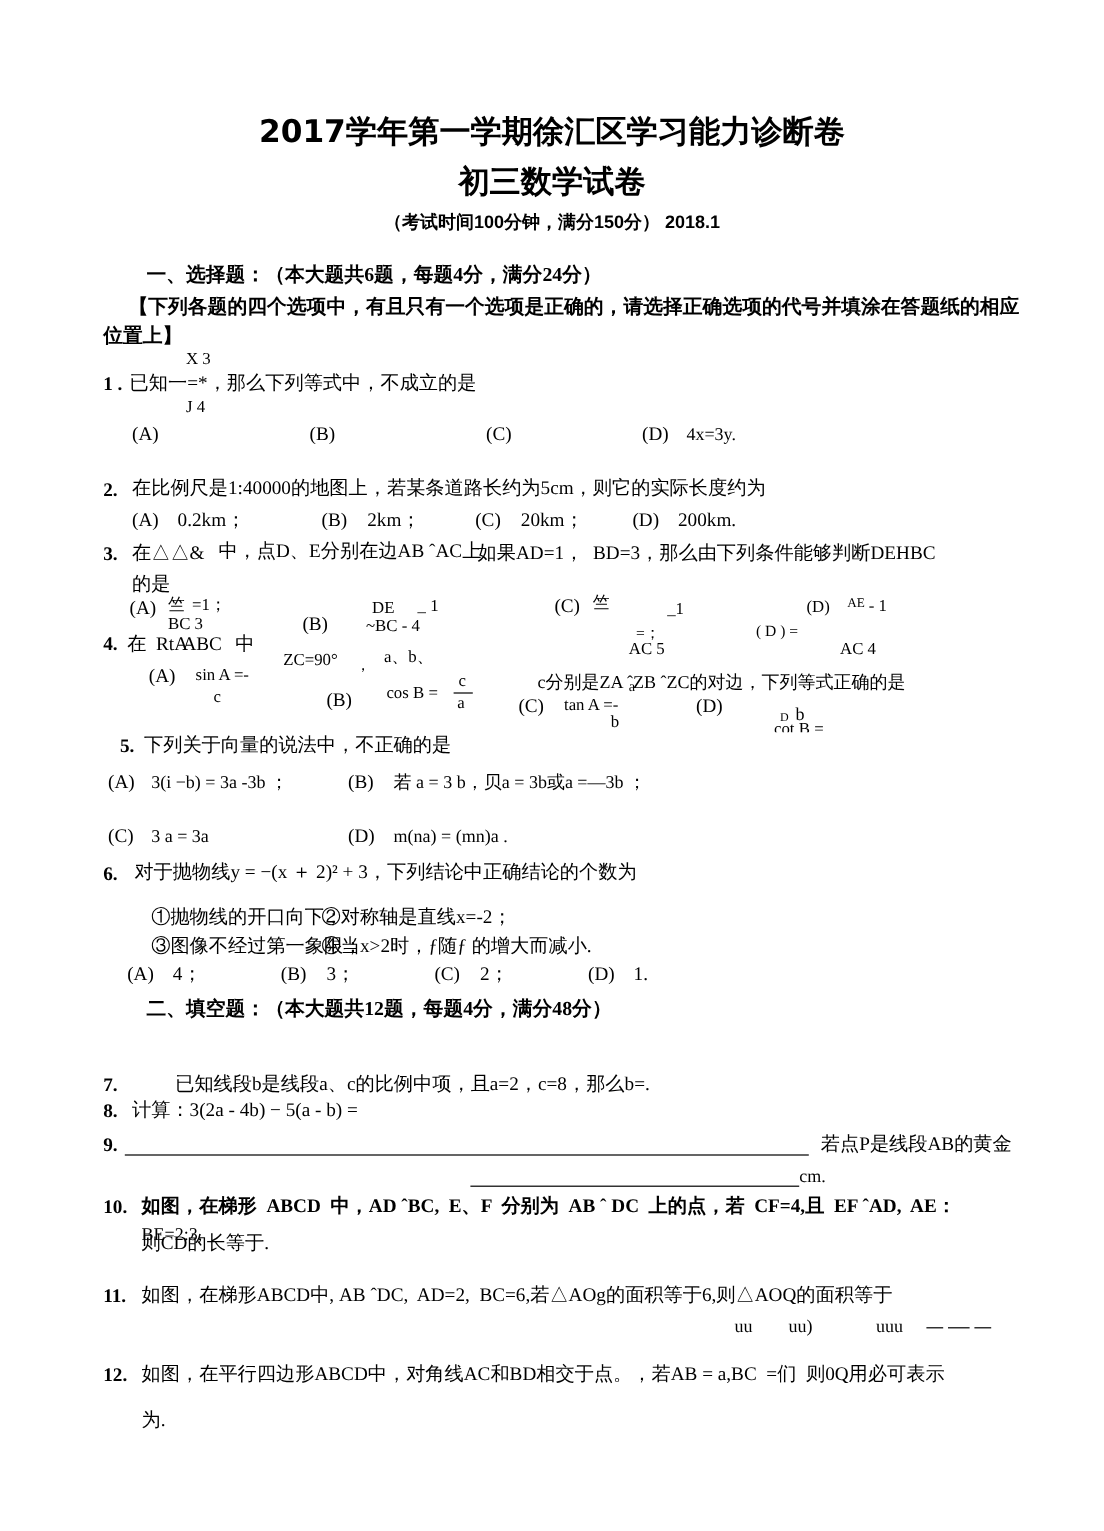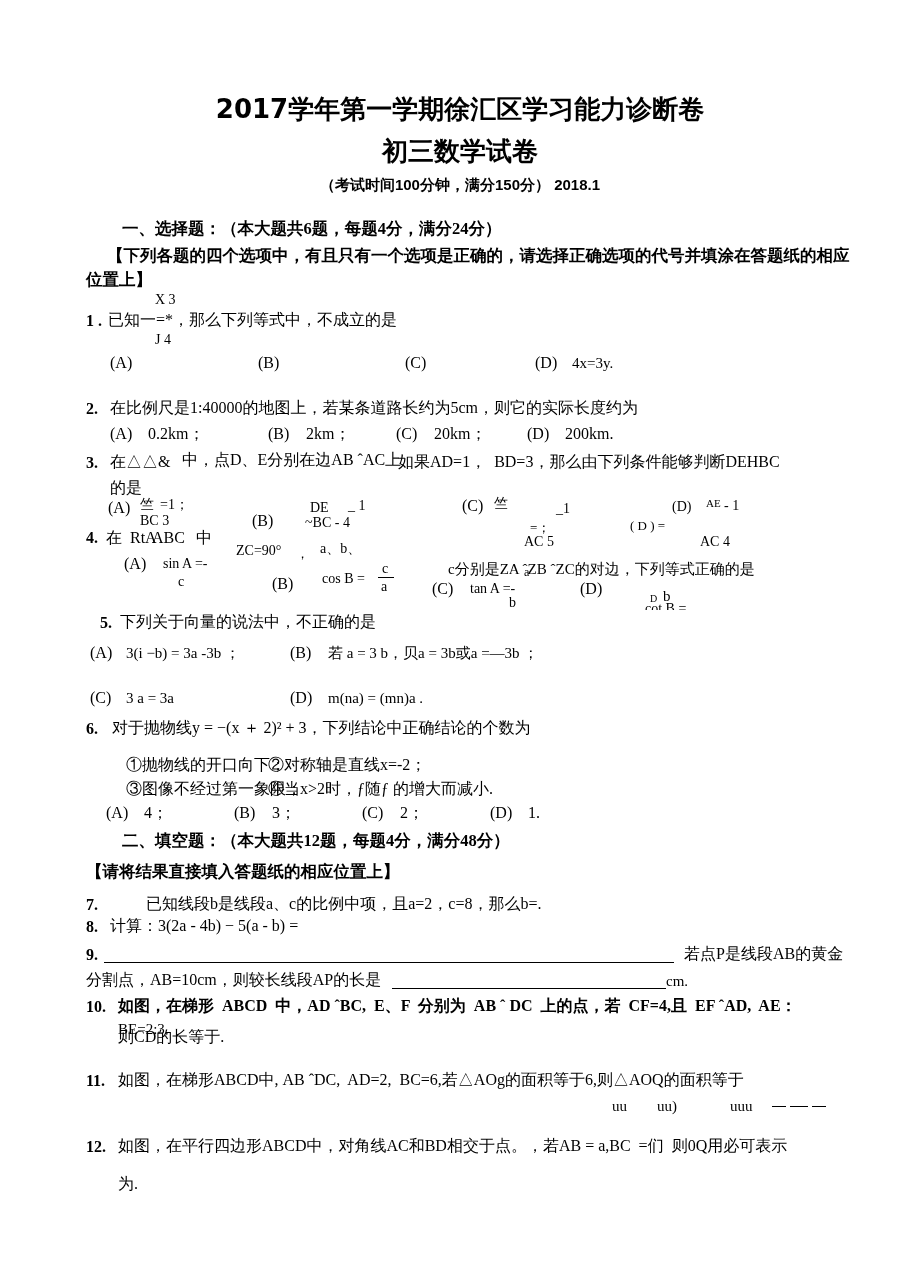--- a/index.html
+++ b/index.html
@@ -205,33 +205,31 @@
   <div class="abs opt" style="left:106px; top:805px;">(A)</div>
   <div class="abs opt" style="left:144px; top:805px;">4；</div>
   <div class="abs opt" style="left:234px; top:805px;">(B)</div>
   <div class="abs opt" style="left:272px; top:805px;">3；</div>
   <div class="abs opt" style="left:362px; top:805px;">(C)</div>
   <div class="abs opt" style="left:400px; top:805px;">2；</div>
   <div class="abs opt" style="left:490px; top:805px;">(D)</div>
   <div class="abs opt" style="left:528px; top:805px;">1.</div>
 
   <div class="abs section-head" style="left:86px; top:833px;">二、填空题：（本大题共12题，每题4分，满分48分）</div>
-  <div class="abs instruct" style="left:86px; top:864px;">【请将结果直接填入答题纸的相应位置上】</div>
 
   <div class="abs qnum" style="left:86px; top:897px;">7.</div>
   <div class="abs qtext" style="left:146px; top:896px;">已知线段b是线段a、c的比例中项，且a=2，c=8，那么b=.</div>
 
   <div class="abs qnum" style="left:86px; top:919px;">8.</div>
   <div class="abs qtext" style="left:110px; top:918px;">计算：3(2a - 4b) − 5(a - b) =</div>
 
   <div class="abs qnum" style="left:86px; top:947px;">9.</div>
   <div class="blankline" style="left:104px; top:962px; width:570px;"></div>
   <div class="abs qtext" style="left:684px; top:946px;">若点P是线段AB的黄金</div>
 
-  <div class="abs qtext" style="left:86px; top:972px;">分割点，AB=10cm，则较长线段AP的长是</div>
   <div class="blankline" style="left:392px; top:988px; width:274px;"></div>
   <div class="abs mathi" style="left:666px; top:974px; font-size:15px;">cm.</div>
 
   <div class="abs qnum" style="left:86px; top:999px;">10.</div>
   <div class="abs qtext" style="left:118px; top:998px;font-weight:bold;">如图，在梯形  ABCD  中，AD ˆBC,  E、F  分别为  AB ˆ DC  上的点，若  CF=4,且  EF ˆAD,  AE：</div>
   <div class="abs mathi" style="left:118px; top:1022px; font-size:15px;">BE=2:3,</div>
   <div class="abs qtext" style="left:118px; top:1029px;">则CD的长等于.</div>
 
   <div class="abs qnum" style="left:86px; top:1073px;">11.</div>
   <div class="abs qtext" style="left:118px; top:1072px;">如图，在梯形ABCD中, AB ˆDC,  AD=2,  BC=6,若△AOg的面积等于6,则△AOQ的面积等于</div>

